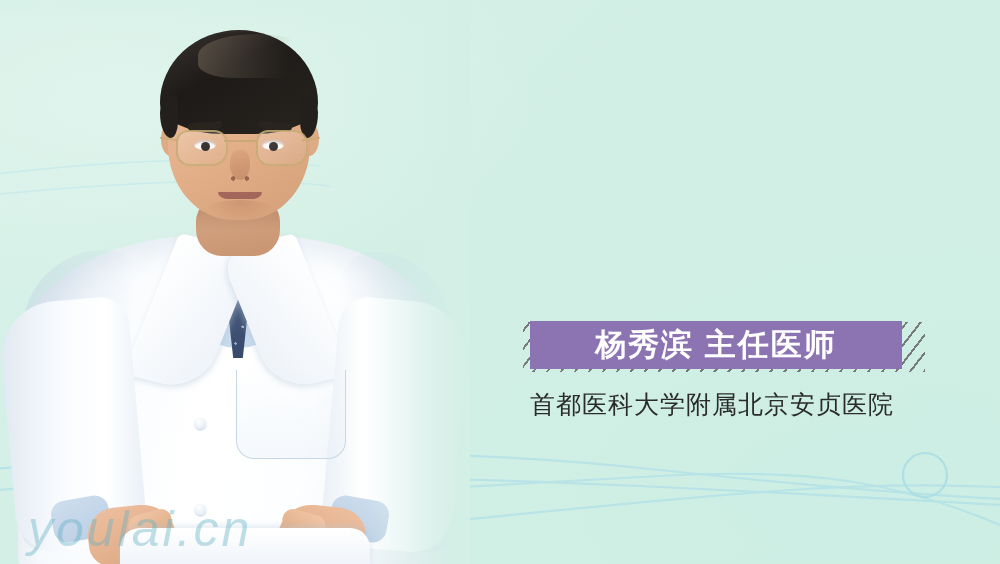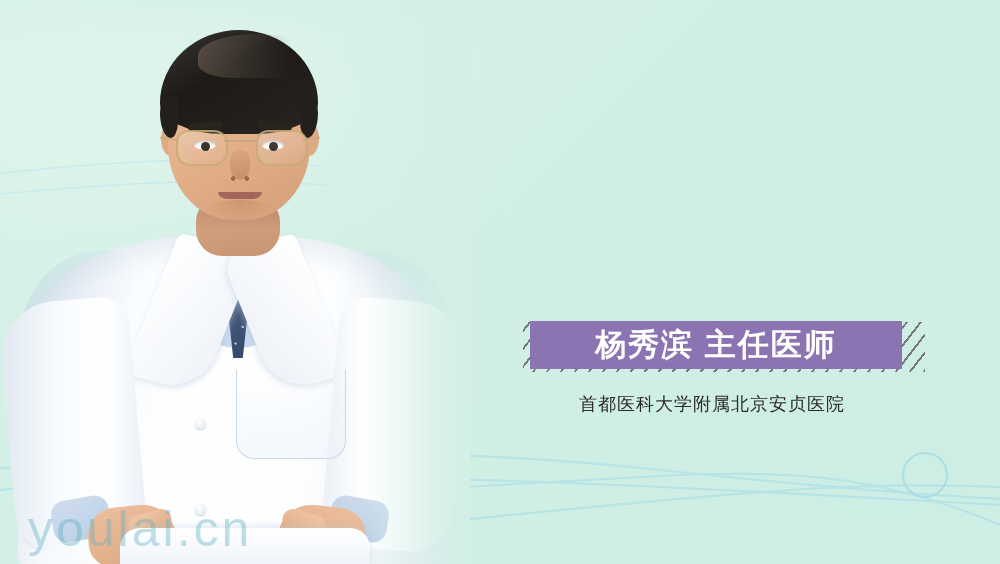--- a/index.html
+++ b/index.html
@@ -408,38 +408,39 @@
   
   .affiliation {
     position: absolute;
     left: 452px;
     top: 382px;
     width: 520px;
     text-align: center;
     color: #2b2b2b;
   }
   .aff-line {
-    font-family: Liberation Mono, monospace;
-    font-size: 18px;
+    font-family: Liberation Serif, serif;
+    font-size: 25px;
     line-height: 46px;
     letter-spacing: 1px;
     white-space: nowrap;
   }
 
   
   .watermark {
     position: absolute;
     left: 28px;
     top: 500px;
     font-family: "Liberation Sans", "DejaVu Sans", sans-serif;
     font-size: 50px;
     letter-spacing: 3px;
     color: rgba(96,176,196,.40);
     user-select: none;
     pointer-events: none;
+    font-style: italic;
   }
 </style>
 </head>
 <body>
 
 <div id="poster">
 
   <div class="bg-base"></div>
 
   <div class="bg-waves">

